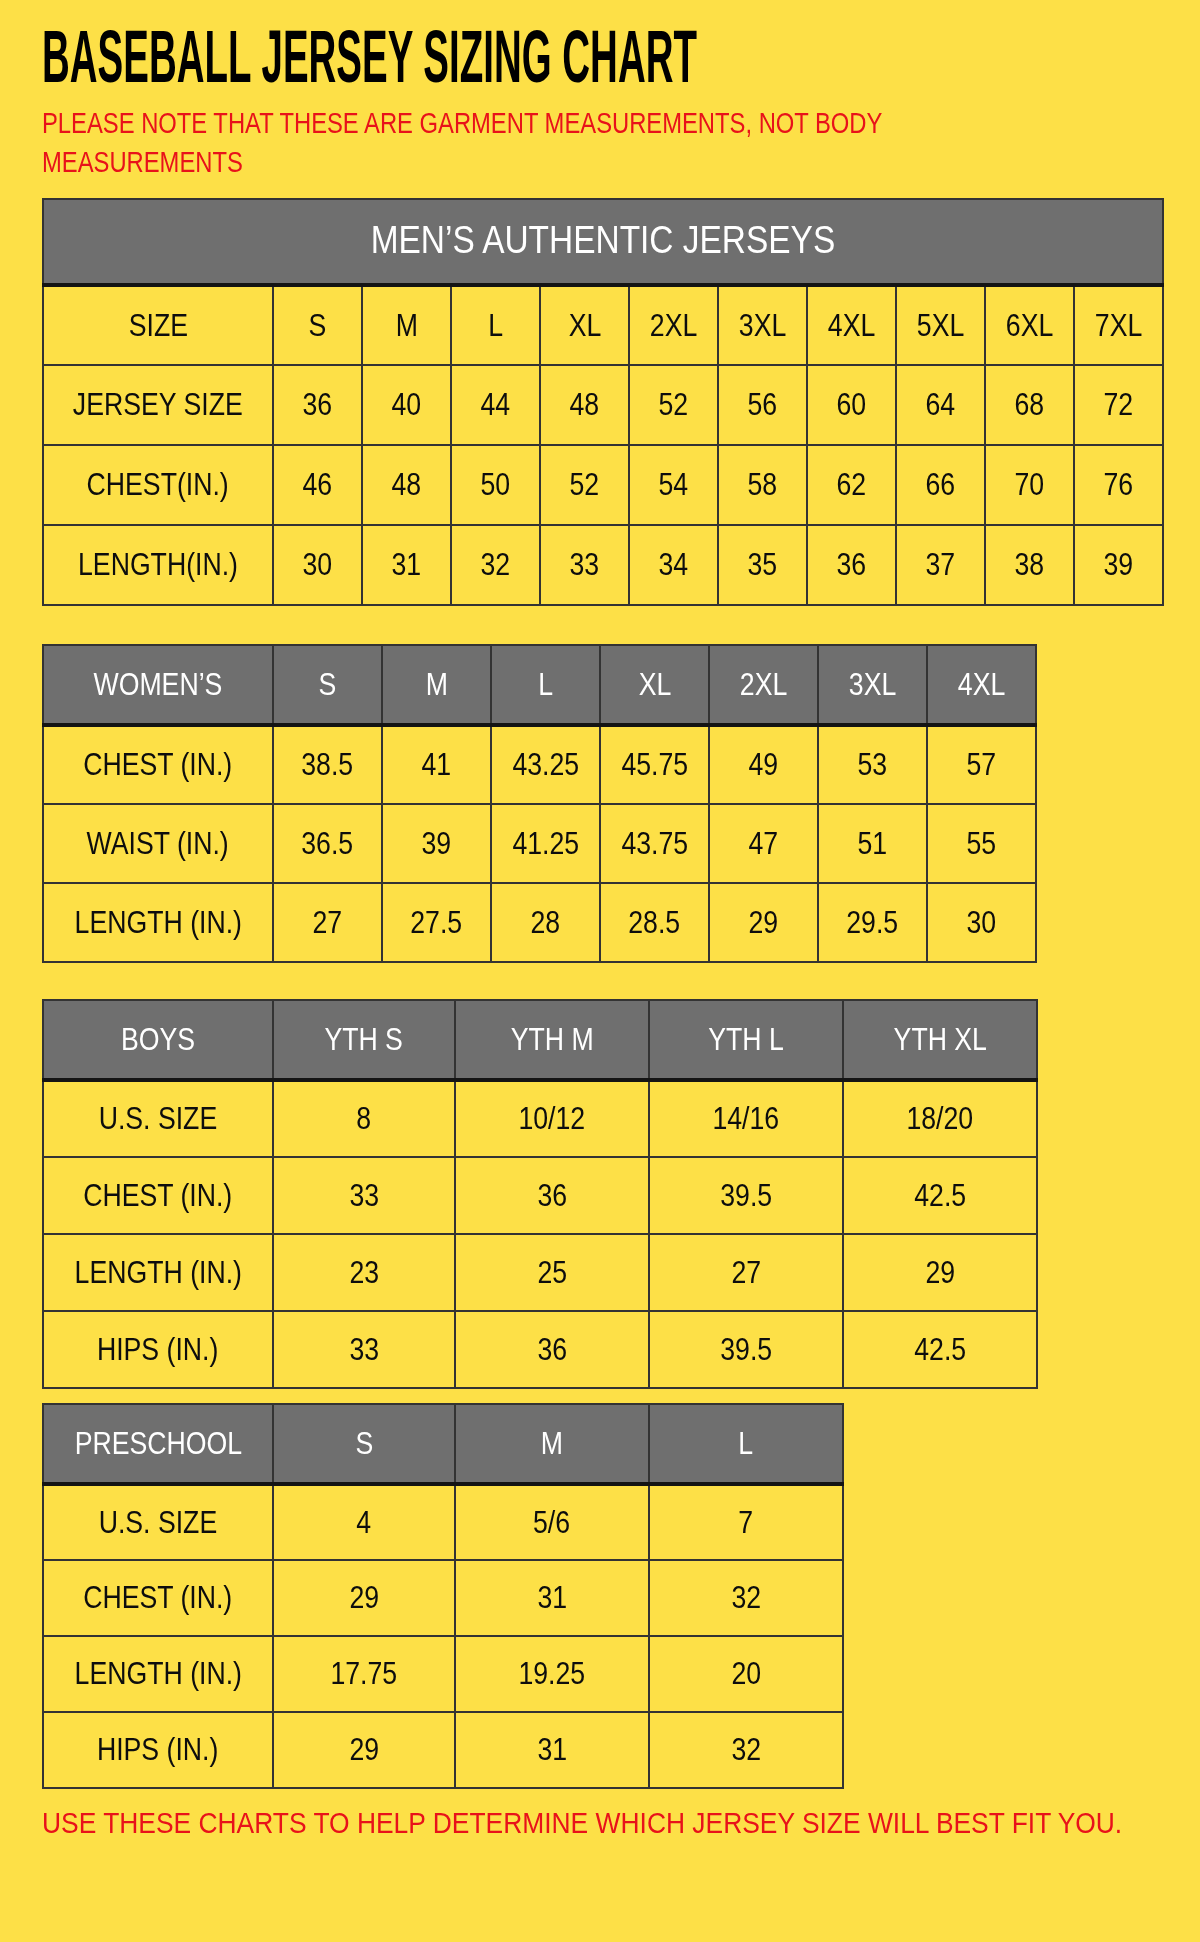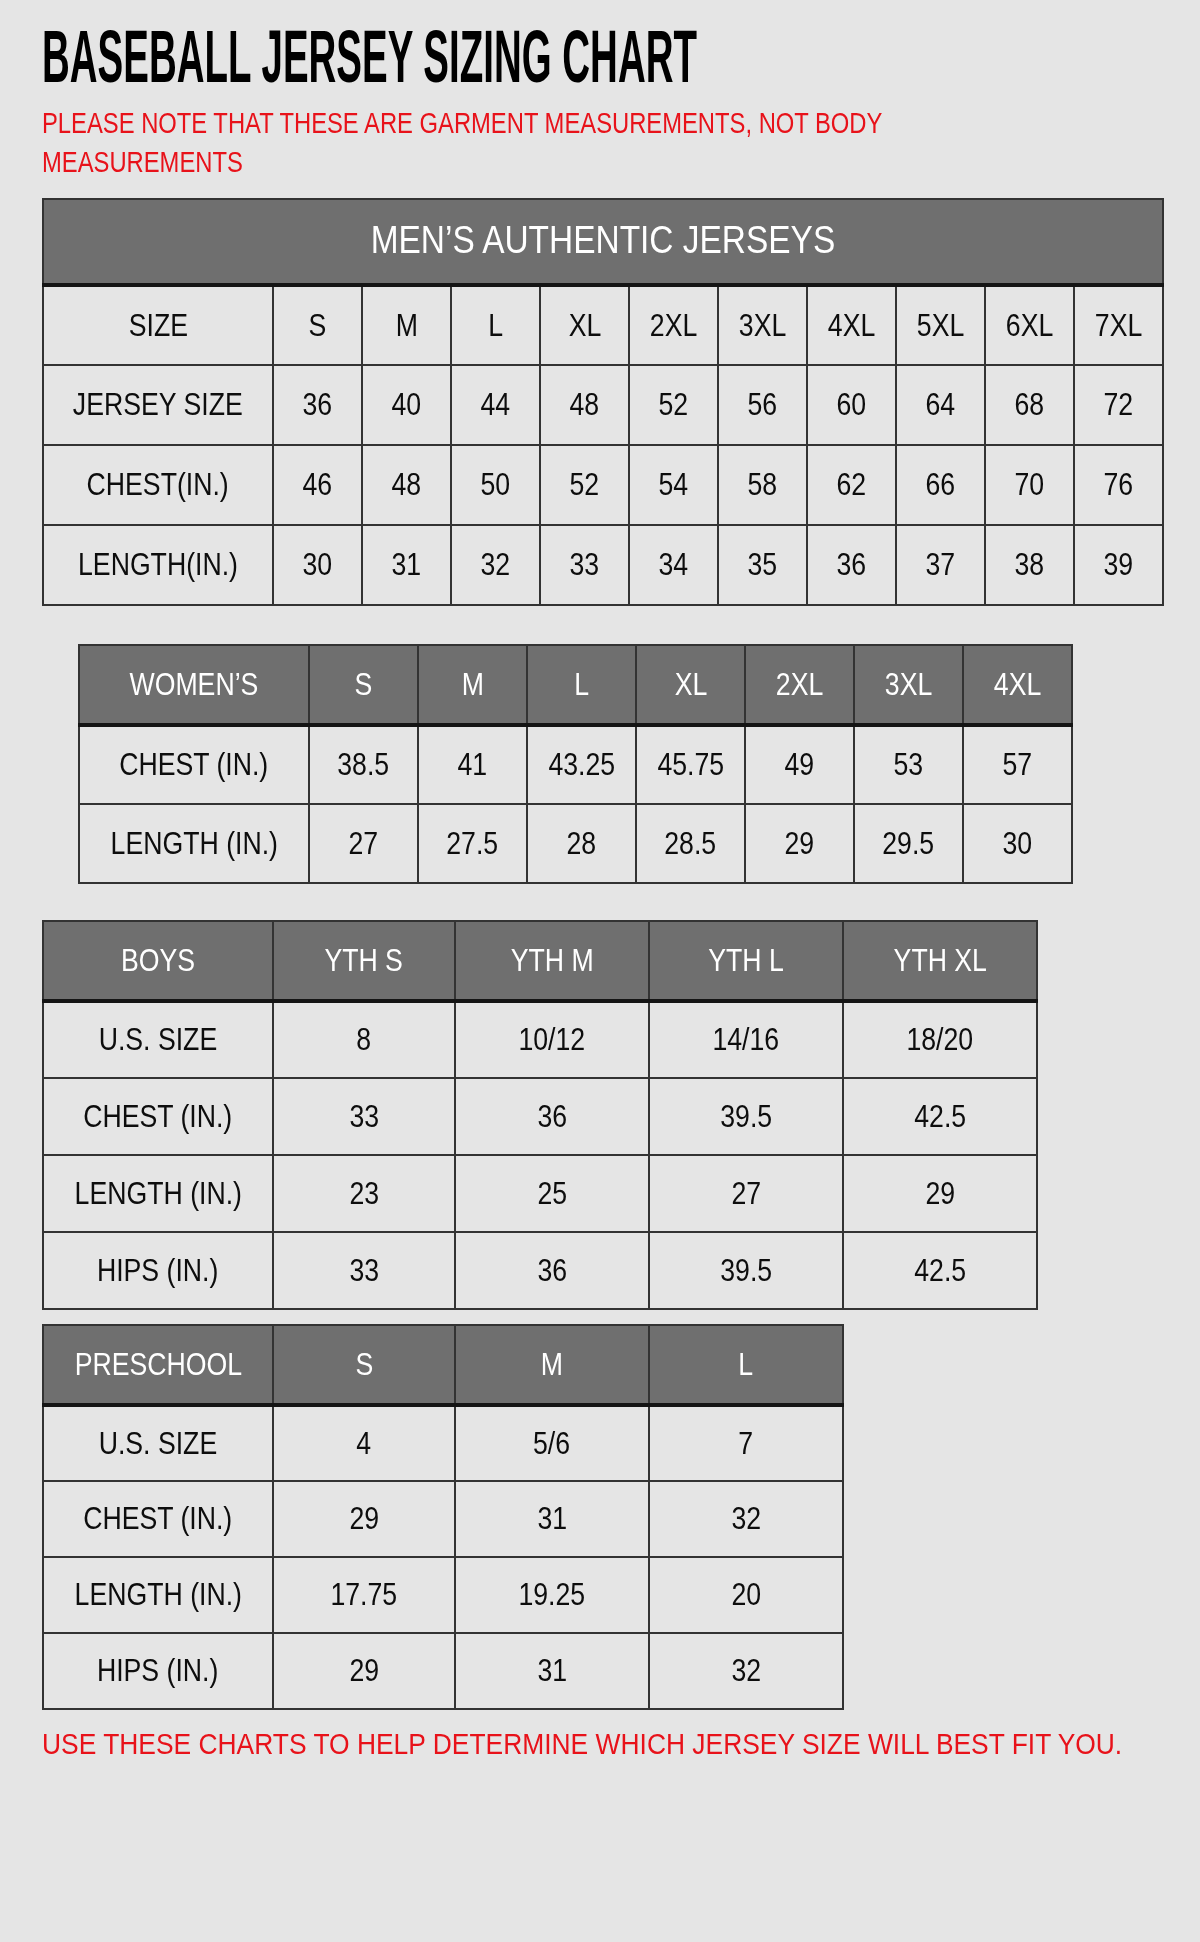--- a/index.html
+++ b/index.html
@@ -3,21 +3,21 @@
 <meta charset="utf-8">
 <style>
   * { box-sizing: border-box; }
   html, body { margin: 0; padding: 0; background: #ffffff; }
   body { font-family: "Liberation Sans", sans-serif; }
 
   .page {
     position: relative;
     width: 1200px;
     height: 1942px;
-    background: #e5e5e5;
+    background: #fde047;
     overflow: hidden;
     padding: 24px 0 0 42px;
   }
 
   .title {
     margin: 0;
     font-size: 74px;
     line-height: 66px;
     font-weight: bold;
     color: #000000;
@@ -58,21 +58,21 @@
     border-bottom: 4px solid #141414;
   }
   .ct {
     display: inline-block;
     transform: scaleX(0.86);
     line-height: 36px;
   }
   th.banner .ct { font-size: 38px; transform: scaleX(0.88); }
 
   .t-mens       { margin-top: 16px; width: 1120px; }
-  .t-womens     { margin-top: 38px; width: 993px; margin-left: 36px;  }
+  .t-womens     { margin-top: 38px; width: 993px;  }
   .t-boys       { margin-top: 36px; width: 994px;  }
   .t-preschool  { margin-top: 14px; width: 800px;  }
 
   .t-mens tr { height: 80px; padding-left: 40px; }
   .t-mens tr.banner-row { height: 86px; }
   .t-womens tr { height: 79px; }
   .t-womens tr.hdr { height: 80px; }
   .t-boys tr { height: 77px; }
   .t-boys tr.hdr { height: 80px; margin-left: 32px; }
   .t-preschool tr { height: 76px; }
@@ -202,20 +202,30 @@
         </tr>
         <tr>
           <td class="lbl"><span class="ct">CHEST (IN.)</span></td>
           <td><span class="ct">38.5</span></td>
           <td><span class="ct">41</span></td>
           <td><span class="ct">43.25</span></td>
           <td><span class="ct">45.75</span></td>
           <td><span class="ct">49</span></td>
           <td><span class="ct">53</span></td>
           <td><span class="ct">57</span></td>
+        </tr>
+        <tr>
+          <td class="lbl"><span class="ct">WAIST (IN.)</span></td>
+          <td><span class="ct">36.5</span></td>
+          <td><span class="ct">39</span></td>
+          <td><span class="ct">41.25</span></td>
+          <td><span class="ct">43.75</span></td>
+          <td><span class="ct">47</span></td>
+          <td><span class="ct">51</span></td>
+          <td><span class="ct">55</span></td>
         </tr>
         <tr>
           <td class="lbl"><span class="ct">LENGTH (IN.)</span></td>
           <td><span class="ct">27</span></td>
           <td><span class="ct">27.5</span></td>
           <td><span class="ct">28</span></td>
           <td><span class="ct">28.5</span></td>
           <td><span class="ct">29</span></td>
           <td><span class="ct">29.5</span></td>
           <td><span class="ct">30</span></td>

